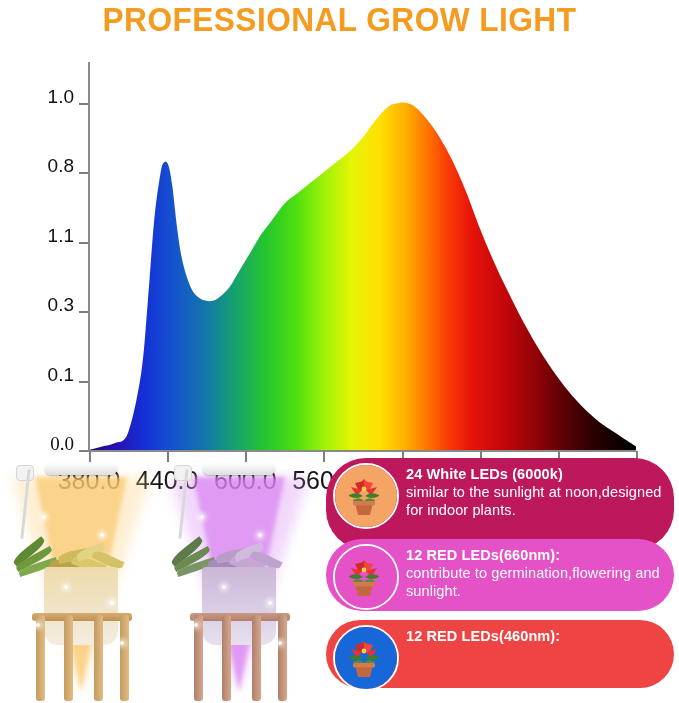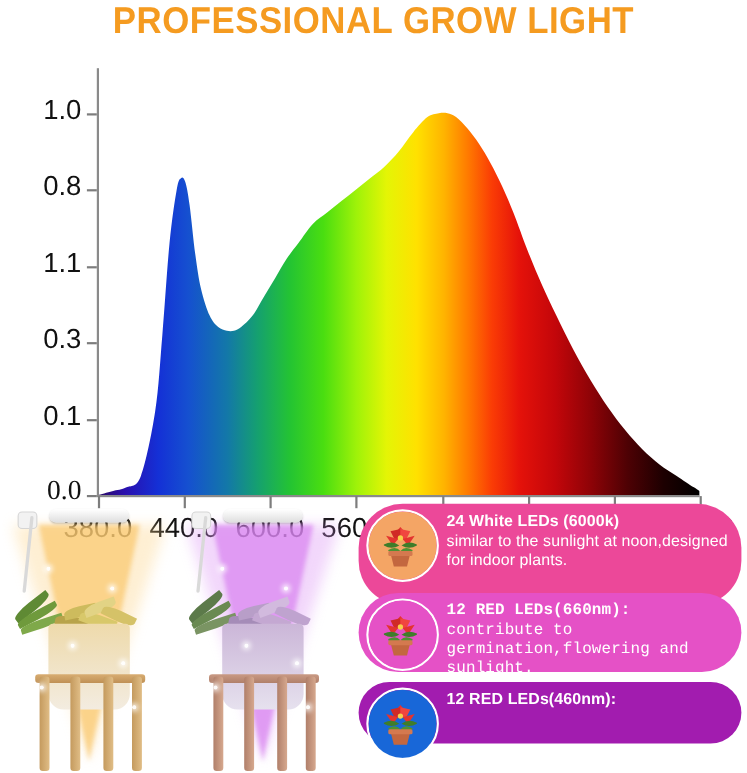--- a/index.html
+++ b/index.html
@@ -31,21 +31,21 @@
   svg.spectrum{position:absolute;left:0;top:0;}
 
   .axis-line{position:absolute;background:#8a8a8a;}
   
   #yaxis{left:88px;top:14px;width:2px;height:389px;}
   
   #xaxis{left:88px;top:402px;width:548px;height:2px;}
 
   .ytick{position:absolute;width:9px;height:2px;background:#7d7d7d;left:79px;}
   .ytlabel{position:absolute;right:0;width:58px;text-align:right;
-           font-size:25px;color:#111;font-family:"Liberation Sans", sans-serif;}
+           font-size:19px;color:#111;font-family:"Liberation Sans", sans-serif;}
   .ylabels{position:absolute;left:0px;top:14px;width:74px;height:389px;}
 
   .xtick{position:absolute;top:403px;width:2px;height:11px;background:#7d7d7d;}
   .xtlabel{position:absolute;top:418px;font-size:25px;color:#111;
            transform:translateX(-50%);white-space:nowrap;
            font-family:"Liberation Sans", sans-serif;}
 
   
   .photos{position:absolute;left:0px;top:455px;width:320px;height:248px;}
   .photo{position:absolute;top:0;width:158px;height:248px;overflow:hidden;}
@@ -84,23 +84,23 @@
               background:linear-gradient(#d8ad72,#bf9055);}
 
   .leaf{position:absolute;border-radius:50% 0 50% 0;}
 
   .sparkle{position:absolute;width:4px;height:4px;border-radius:50%;
            background:rgba(255,255,255,.95);box-shadow:0 0 5px 2px rgba(255,255,255,.8);}
 
   
   .cards{position:absolute;left:326px;top:458px;width:350px;height:243px;}
   .card{position:absolute;left:0;width:348px;border-radius:40px;}
-  .card#card0{top:0px;height:92px;background:#ec4899;}
-  .card#card1{top:81px;height:72px;background:#E551C6;font-family:Liberation Mono, monospace;}
-  .card#card2{top:162px;height:56px;background:#a21caf;}
+  .card#card0{top:0px;height:92px;background:#be185d;}
+  .card#card1{top:81px;height:72px;background:#E551C6;}
+  .card#card2{top:162px;height:68px;background:#ef4444;}
 
   .badge{position:absolute;left:7px;top:5px;width:62px;height:62px;border-radius:50%;
          border:2px solid #ffffff;overflow:hidden;}
   .badge .bdg-bg{position:absolute;inset:0;}
   #card0 .bdg-bg{background:#F4A565;}
   #card1 .bdg-bg{background:#E551C6;}
   #card2 .bdg-bg{background:#1867D8;}
 
   .card-text{position:absolute;left:80px;top:7px;right:12px;color:#ffffff;}
   .card-title{font-size:14.5px;font-weight:bold;line-height:19px;letter-spacing:.1px;}

